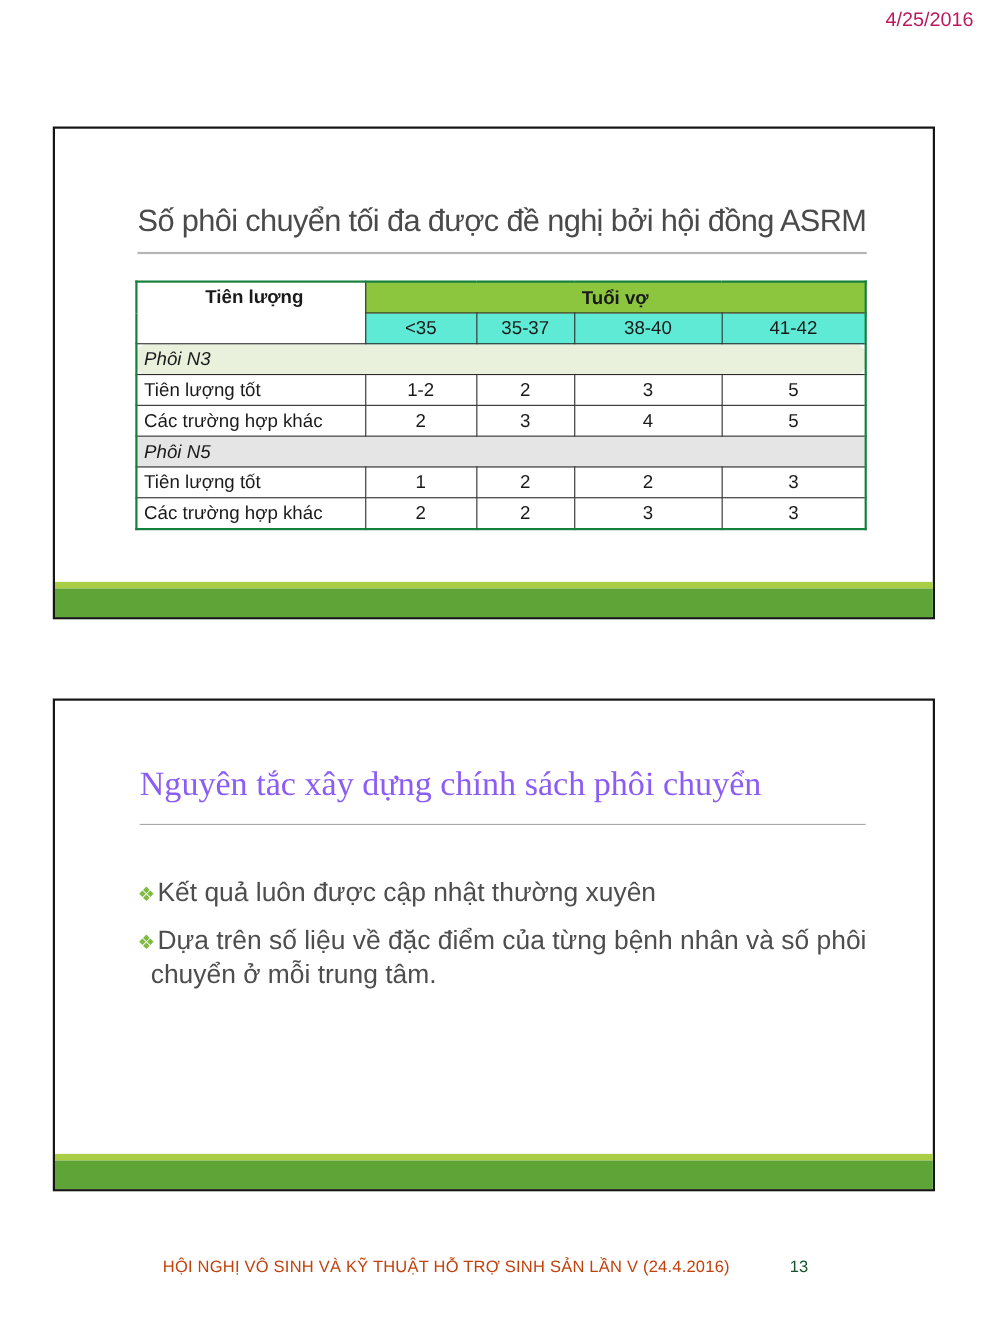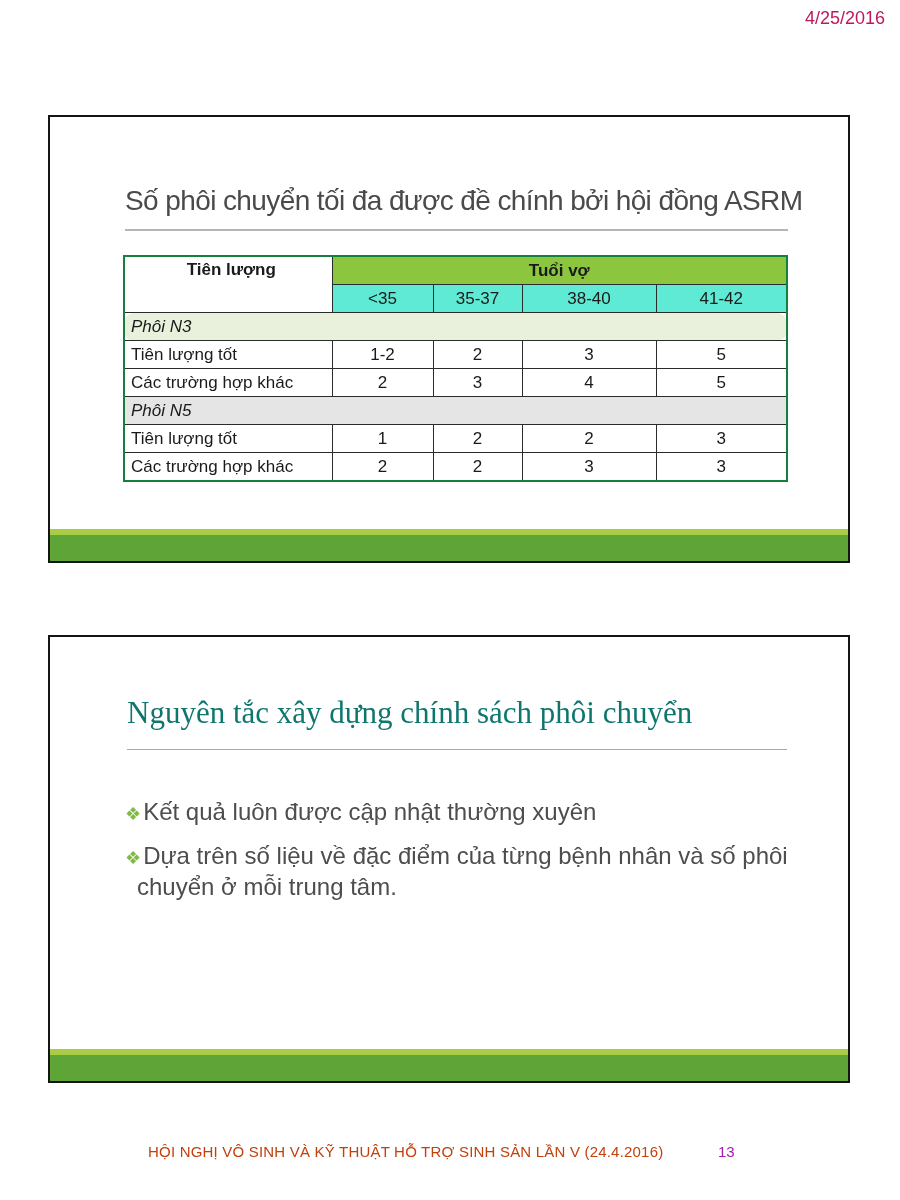--- a/index.html
+++ b/index.html
@@ -34,44 +34,44 @@
   .asrm-table td.center{text-align:center;padding:0;}
   .corner-cell{font-weight:bold;text-align:center;vertical-align:top;padding-top:3px !important;background:#fff;}
   .group-cell{font-weight:bold;text-align:center;background:#8CC63F;padding:0 !important;}
   .age-cell{background:#5eead4;}
   .sec-n3{background:#E9F1DC;font-style:italic;border-radius:10px;}
   .sec-n5{background:#e5e5e5;font-style:italic;}
 
   
   .s2-title{
     position:absolute;left:77px;top:58px;width:680px;
-    font-family:"Liberation Serif", serif;font-size:31px;color:#0f766e;white-space:nowrap;
+    font-family:"Liberation Serif", serif;font-size:31px;color:#8b5cf6;white-space:nowrap;
   }
   .s2-rule{position:absolute;left:77px;top:112px;width:660px;border-top:1px solid #a8a8a8;}
   .bullets{position:absolute;left:75px;top:160px;width:678px;}
   .bullet{
     font-size:24px;line-height:29px;color:#4d4d4d;margin-bottom:13px;
     padding-left:12px;text-indent:-12px;
   }
   .bullet-icon{
     font-family:"DejaVu Sans", sans-serif;color:#7FBB41;font-size:18px;
     margin-right:2px;
   }
 
   
   .page-footer{position:absolute;top:1143px;left:148px;font-size:15px;color:#c2410c;letter-spacing:0.2px;}
-  .page-number{position:absolute;top:1143px;left:718px;font-size:15px;color:#a21caf;}
+  .page-number{position:absolute;top:1143px;left:718px;font-size:15px;color:#14532d;}
 </style>
 </head>
 <body>
 
 <div class="date">4/25/2016</div>
 
 <div id="slide1" class="slide">
-  <div class="s1-title">Số phôi chuyển tối đa được đề chính bởi hội đồng ASRM</div>
+  <div class="s1-title">Số phôi chuyển tối đa được đề nghị bởi hội đồng ASRM</div>
   <div class="s1-rule"></div>
 
   <table class="asrm-table">
     <colgroup>
       <col style="width:208px">
         <col style="width:101px">
         <col style="width:89px">
         <col style="width:134px">
         <col style="width:131px">
     </colgroup>

